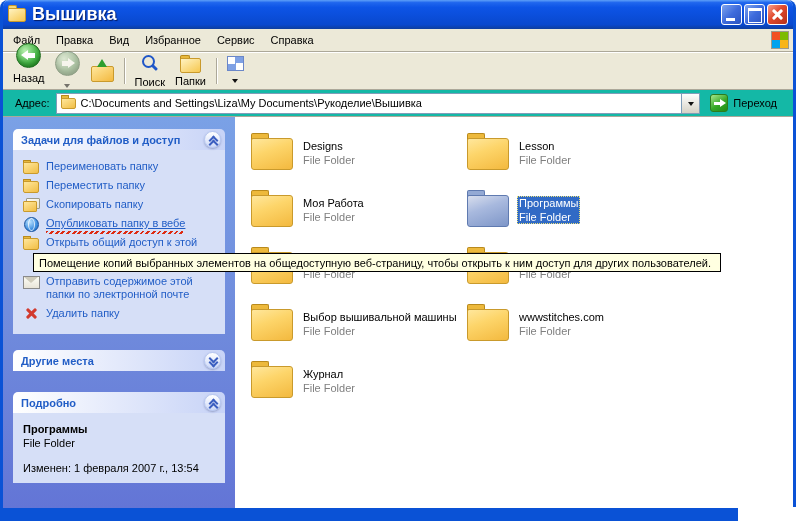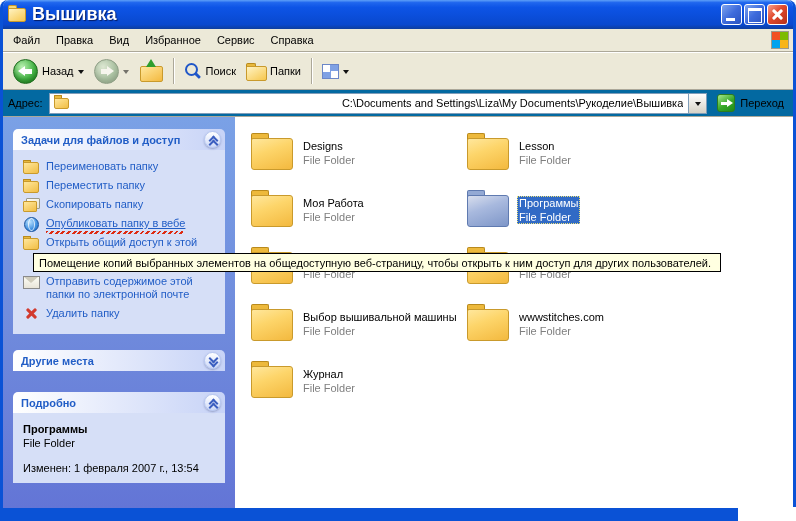--- a/index.html
+++ b/index.html
@@ -51,21 +51,21 @@
   
   .menubar { height:23px; flex:0 0 23px; background:#ECE9D8; display:flex; align-items:center;
     padding:0 2px; border-bottom:1px solid #ACA899; }
   .menu-item { padding:3px 8px; }
   .win-flag { margin-left:auto; margin-right:2px; width:18px; height:18px; border:1px solid #9C9A8C;
     background: conic-gradient(#7DBB00 0 25%, #F8B517 0 50%, #00A3EE 0 75%, #F25022 0); }
 
   
   .toolbar { height:38px; flex:0 0 38px; background:#ECE9D8; display:flex; align-items:center;
     padding:0 5px; border-top:1px solid #FFFFFF; border-bottom:1px solid #ACA899; }
-  .tool-btn { display:flex; align-items:center; gap:4px; padding:3px 5px; border-radius:3px; }
+  .tool-btn { display:flex; align-items:center; gap:4px; padding:3px 5px; border-radius:3px;flex-direction:column; }
   .nav-circle { width:25px; height:25px; border-radius:50%; position:relative;
     border:1px solid #1E6B1E;
     background: radial-gradient(circle at 35% 30%, #B8F0B0 0%, #49B649 55%, #1E8A1E 100%);
     box-shadow: inset 0 -3px 4px rgba(0,60,0,.35); }
   .nav-circle.back::before { content:""; position:absolute; left:4px; top:6px;
     border:5px solid transparent; border-left:0; border-right:7px solid #fff; }
   .nav-circle.back::after { content:""; position:absolute; left:11px; top:9px; width:7px; height:5px; background:#fff; }
   .nav-circle.fwd::before { content:""; position:absolute; left:12px; top:6px;
     border:5px solid transparent; border-right:0; border-left:7px solid #fff; }
   .nav-circle.fwd::after { content:""; position:absolute; left:6px; top:9px; width:7px; height:5px; background:#fff; }
@@ -84,22 +84,22 @@
     background:#2057C8; border-radius:1px; transform:rotate(-45deg); }
   .tb-folders-icon { width:20px; height:16px; position:relative; }
   .tb-folders-icon::before { content:""; position:absolute; left:0; top:0; width:8px; height:4px;
     background:#E8B93E; border:1px solid #B98A1C; border-bottom:none; border-radius:2px 2px 0 0; }
   .tb-folders-icon::after { content:""; position:absolute; left:0; top:3px; width:19px; height:13px;
     background:linear-gradient(150deg,#FFF3C2,#F6C74E); border:1px solid #C99A2C; border-radius:1px 2px 2px 2px; }
   .views-icon { width:17px; height:15px; border:1px solid #6B87C8;
     background: conic-gradient(#7FA1E4 0 25%, #fff 0 50%, #7FA1E4 0 75%, #fff 0); }
 
   
-  .addressbar { height:27px; flex:0 0 27px; background:#0369a1; display:flex; align-items:center;
-    padding:0 5px; gap:6px; border-bottom:1px solid #ACA899;text-align:right; }
+  .addressbar { height:27px; flex:0 0 27px; background:#14b8a6; display:flex; align-items:center;
+    padding:0 12px; gap:6px; border-bottom:1px solid #ACA899; }
   .addr-combo { flex:1; height:21px; background:#fff; border:1px solid #7F9DB9;
     display:flex; align-items:center; padding-left:4px; gap:5px; }
   .mini-folder { position:relative; width:15px; height:11px; flex:0 0 15px; }
   .mini-folder::before { content:""; position:absolute; left:0; top:-3px; width:6px; height:3px;
     background:#E8B93E; border:1px solid #B98A1C; border-bottom:none; border-radius:1px 1px 0 0; }
   .mini-folder::after { content:""; position:absolute; inset:0;
     background:linear-gradient(150deg,#FFE79C,#F1BE45); border:1px solid #C99A2C; border-radius:1px 2px 2px 2px; }
   .addr-text { flex:1; white-space:nowrap; overflow:hidden; }
   .addr-dd { width:18px; height:19px; background:linear-gradient(#FEFEFE,#D6D2C6);
     border-left:1px solid #7F9DB9; display:flex; align-items:center; justify-content:center; }

